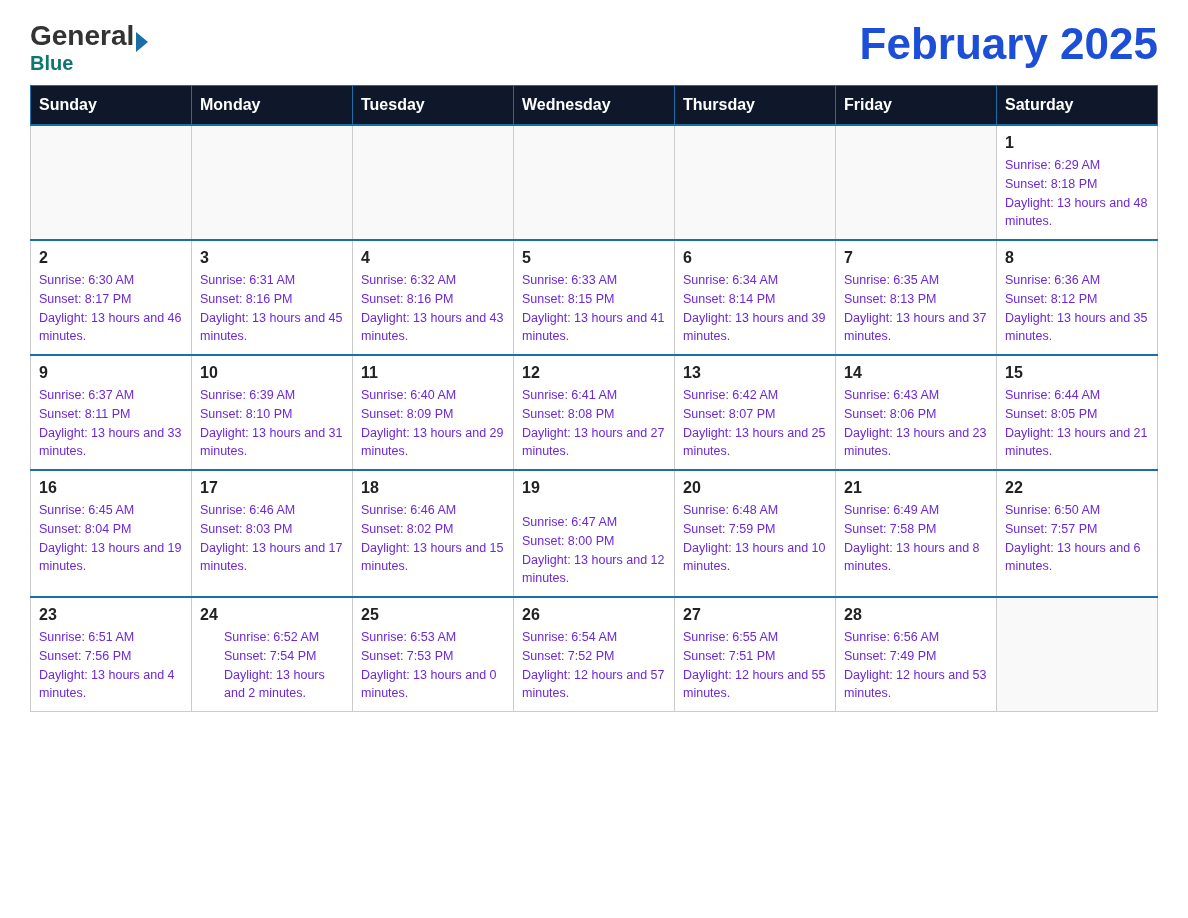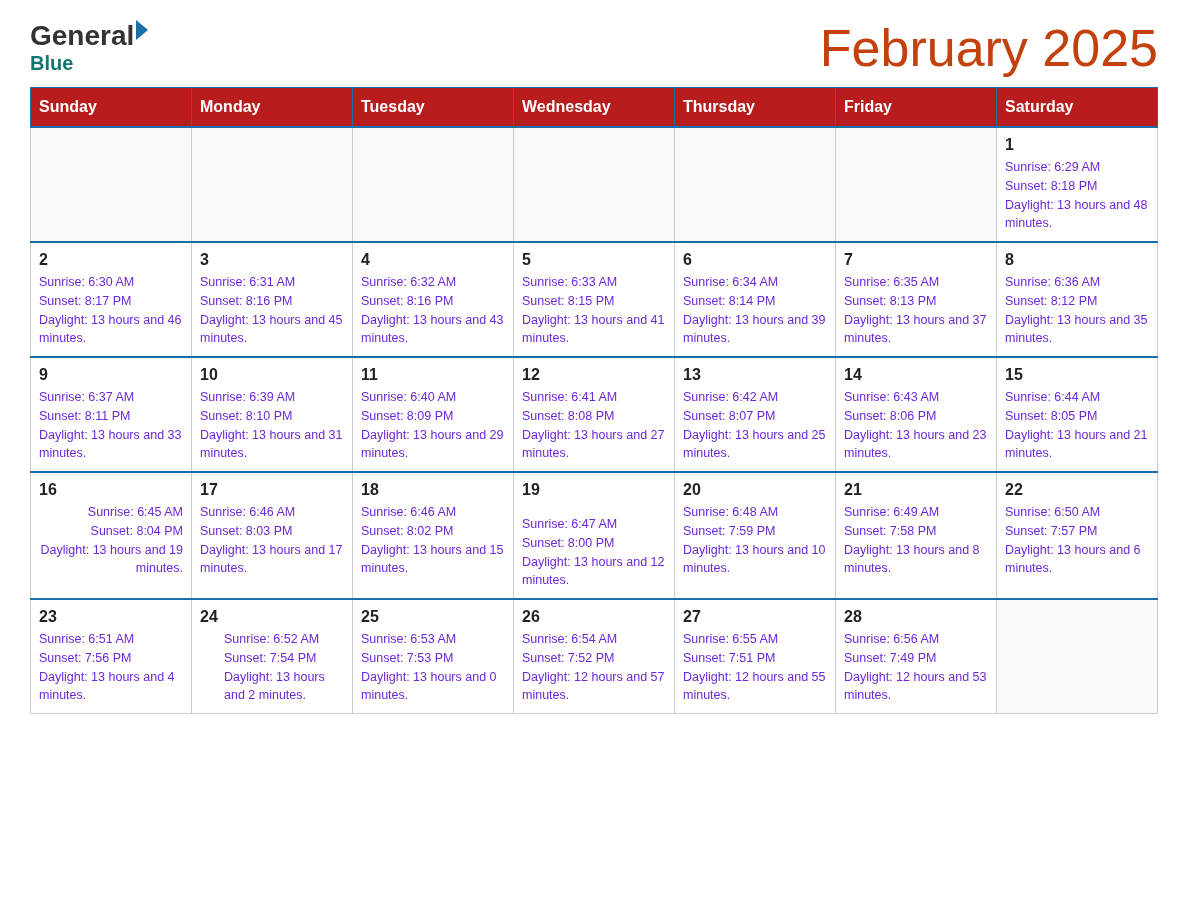--- a/index.html
+++ b/index.html
@@ -16,21 +16,21 @@
       align-items: flex-start;
       margin-bottom: 10px;
     }
     .logo {
       display: flex;
       flex-direction: column;
       align-items: flex-start;
     }
     .logo-text {
       display: flex;
-      align-items: flex-start;
+      align-items: flex-end;
       font-size: 28px;
       font-weight: bold;
       color: #333;
     }
     .logo-general { color: #333; }
     .logo-arrow {
       display: inline-block;
       width: 0;
       height: 0;
       border-left: 12px solid #1a6fa8;
@@ -41,37 +41,37 @@
     }
     .logo-blue {
       color: #0f766e;
       font-size: 20px;
       font-weight: bold;
     }
     .title-block {
       text-align: right;
     }
     .month-title {
-      font-size: 52px;
-      font-weight: normal;
-      color: #c2410c;
+      font-size: 44px;
+      font-weight: bold;
+      color: #1d4ed8;
       line-height: 1.1;
     }
     .location {
       font-size: 22px;
       color: #444;
       margin-top: 4px;
     }
     table {
       width: 100%;
       border-collapse: collapse;
       margin-top: 10px;
     }
     th {
-      background-color: #b91c1c;
+      background-color: #0f172a;
       color: #fff;
       font-size: 16px;
       font-weight: bold;
       padding: 10px 8px;
       text-align: left;
       border: 1px solid #1a6fa8;
     }
     td {
       vertical-align: top;
       padding: 8px;
@@ -226,21 +226,21 @@
         <td>
           <span class="day-num">15</span>
           <div class="day-info" style="white-space: pre-line;">Sunrise: 6:44 AM
 Sunset: 8:05 PM
 Daylight: 13 hours and 21 minutes.</div>
         </td>
       </tr>
       <tr>
         <td>
           <span class="day-num">16</span>
-          <div class="day-info" style="white-space: pre-line; text-align: right;">Sunrise: 6:45 AM
+          <div class="day-info" style="white-space: pre-line;">Sunrise: 6:45 AM
 Sunset: 8:04 PM
 Daylight: 13 hours and 19 minutes.</div>
         </td>
         <td>
           <span class="day-num">17</span>
           <div class="day-info" style="white-space: pre-line;">Sunrise: 6:46 AM
 Sunset: 8:03 PM
 Daylight: 13 hours and 17 minutes.</div>
         </td>
         <td>

